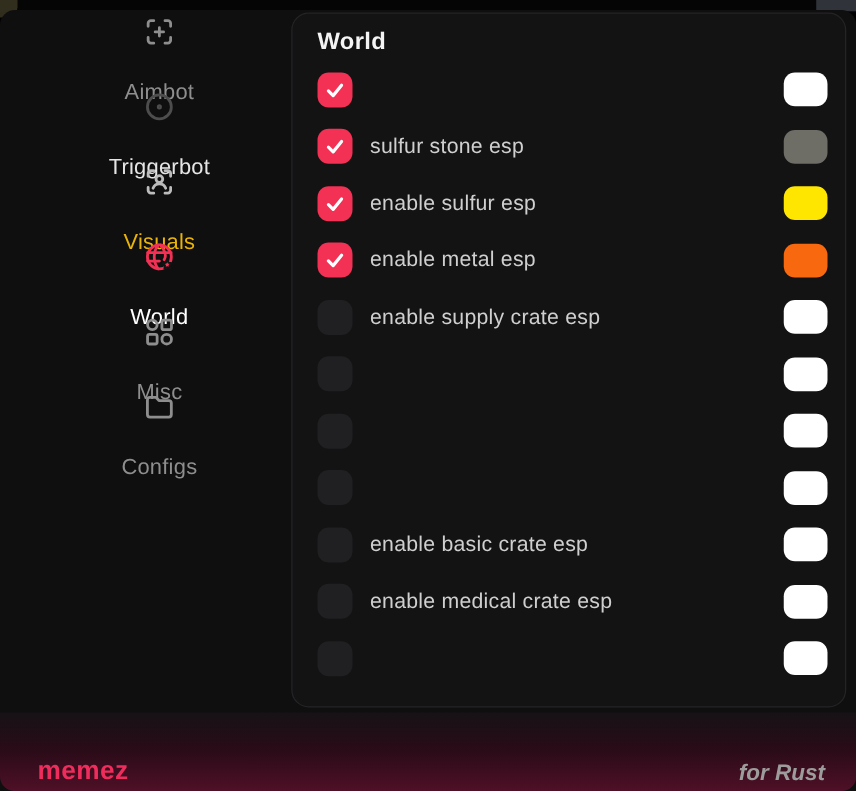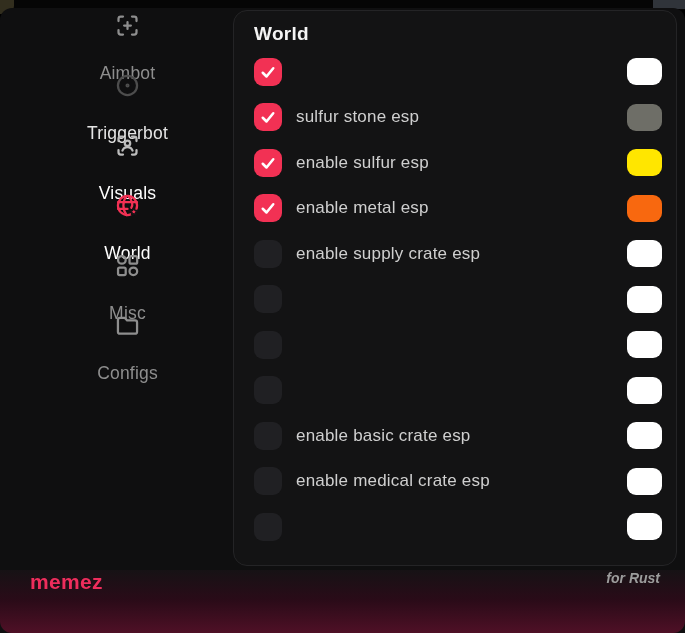--- a/index.html
+++ b/index.html
@@ -25,21 +25,21 @@
   .sidebar { position:absolute; top:0; left:0; width:233px; height:560px; padding-top:4px; }
   .side-item {
     height:60px; display:flex; align-items:center; gap:24px;
     padding-left:22px; cursor:pointer;flex-direction:column;
   }
   .side-item .icon { width:27px; height:27px; flex:0 0 27px; display:flex; align-items:center; justify-content:center; }
   .side-item .lbl { font-size:17.5px; letter-spacing:.2px; color:#8e8e8e; font-weight:400; }
   .side-item svg { stroke:#8e8e8e; }
   .side-item.dim .lbl { color:#e5e5e5; }
   .side-item.dim svg { stroke:#4d4d4d; }
-  .side-item.bright .lbl { color:#ffffff; }
+  .side-item.bright .lbl { color:#eab308; }
   .side-item.bright svg { stroke:#bcbcbc; }
   .side-item.active .lbl { color:#ffffff; font-weight:500; }
   .side-item.active svg { stroke:#f23154; }
 
   
   .panel {
     position:absolute; top:2px; left:233px; width:444px; height:556px;
     background:#131314; border:1px solid #242426; border-radius:14px;
     padding:11px 14px 0 20px; overflow:hidden;
   }
@@ -54,25 +54,25 @@
   .checkbox.on svg { display:block; }
   .row .lbl { margin-left:14px; font-size:17px; color:#cfcfcf; letter-spacing:.2px; }
   .row .spacer { flex:1; }
   .swatch { width:35px; height:27px; border-radius:9px; background:#fff; cursor:pointer; flex:0 0 35px; }
 
   
   .footer {
     position:absolute; left:0; bottom:0; width:685px; height:63px;
     background:linear-gradient(180deg,#161215 0%, #2a0b18 48%, #4f1026 100%);
     border-radius:0 0 12px 12px;
-    display:flex; align-items:flex-start; justify-content:space-between;
-    padding:0 25px 12px 30px;
+    display:flex; align-items:flex-end; justify-content:space-between;
+    padding:0 25px 4px 30px;
   }
   .brand { color:#ee2d5c; font-size:21px; font-weight:700; letter-spacing:.3px; }
-  .brand-suffix { color:#9c9c9c; font-size:14px; font-weight:700; font-style:italic; }
+  .brand-suffix { color:#9c9c9c; font-size:18px; font-weight:700; font-style:italic; }
 </style>
 </head>
 <body>
 
 <div class="desktop-strip"></div>
 <div class="desktop-corner-left"></div>
 <div class="desktop-corner-right"></div>
 
 <div class="window">
 

